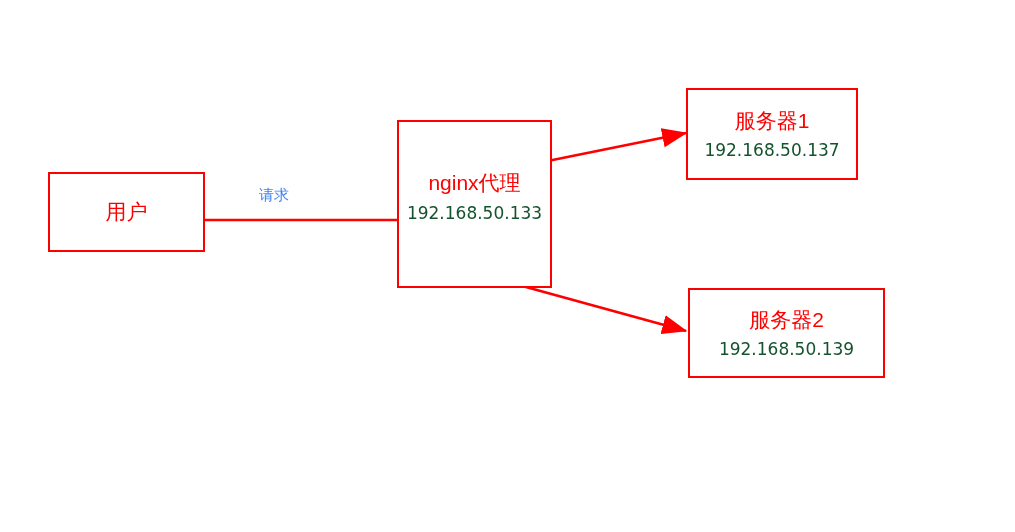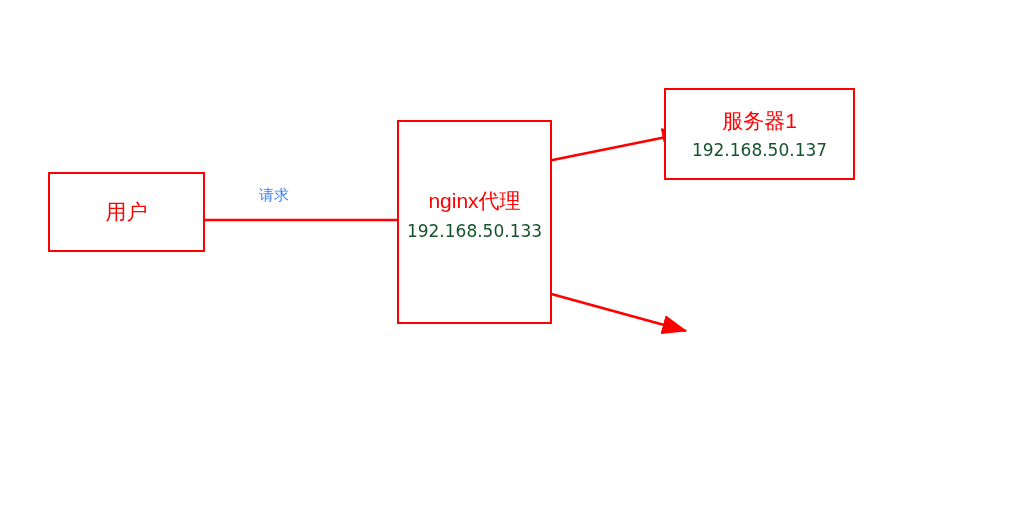--- a/index.html
+++ b/index.html
@@ -49,35 +49,35 @@
     left: 48px;
     top: 172px;
     width: 157px;
     height: 80px;
   }
   
   #node-proxy {
     left: 397px;
     top: 120px;
     width: 155px;
-    height: 204px;
+    height: 168px;
     justify-content: center;
   }
   #node-proxy .node-title {
     margin-top: 66px;
   }
   #node-proxy .node-ip {
     margin-top: 10px;
     margin-bottom: 80px;
   }
   
   #node-server1 {
-    left: 664px;
+    left: 686px;
     top: 88px;
-    width: 191px;
+    width: 172px;
     height: 92px;
   }
   #node-server2 {
     left: 688px;
     top: 288px;
     width: 197px;
     height: 90px;
   }
   
   .edge-label {
@@ -125,16 +125,20 @@
   <div class="node" id="node-proxy">
     <div class="node-title">nginx代理</div>
     <div class="node-ip">192.168.50.133</div>
   </div>
 
   <div class="node" id="node-server1">
     <div class="node-title">服务器1</div>
     <div class="node-ip">192.168.50.137</div>
   </div>
 
+  <div class="node" id="node-server2">
+    <div class="node-title">服务器2</div>
+    <div class="node-ip">192.168.50.139</div>
+  </div>
 
   <div class="edge-label" id="label-request">请求</div>
 
 </div>
 
 </body></html>

